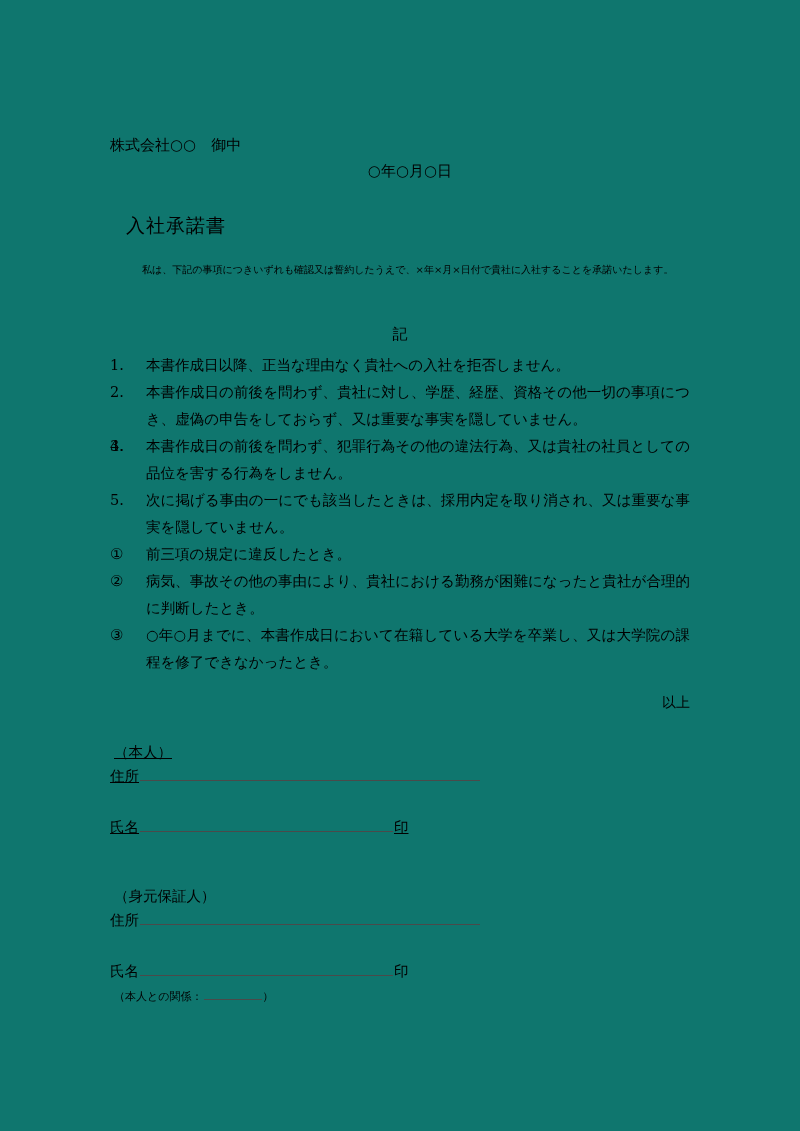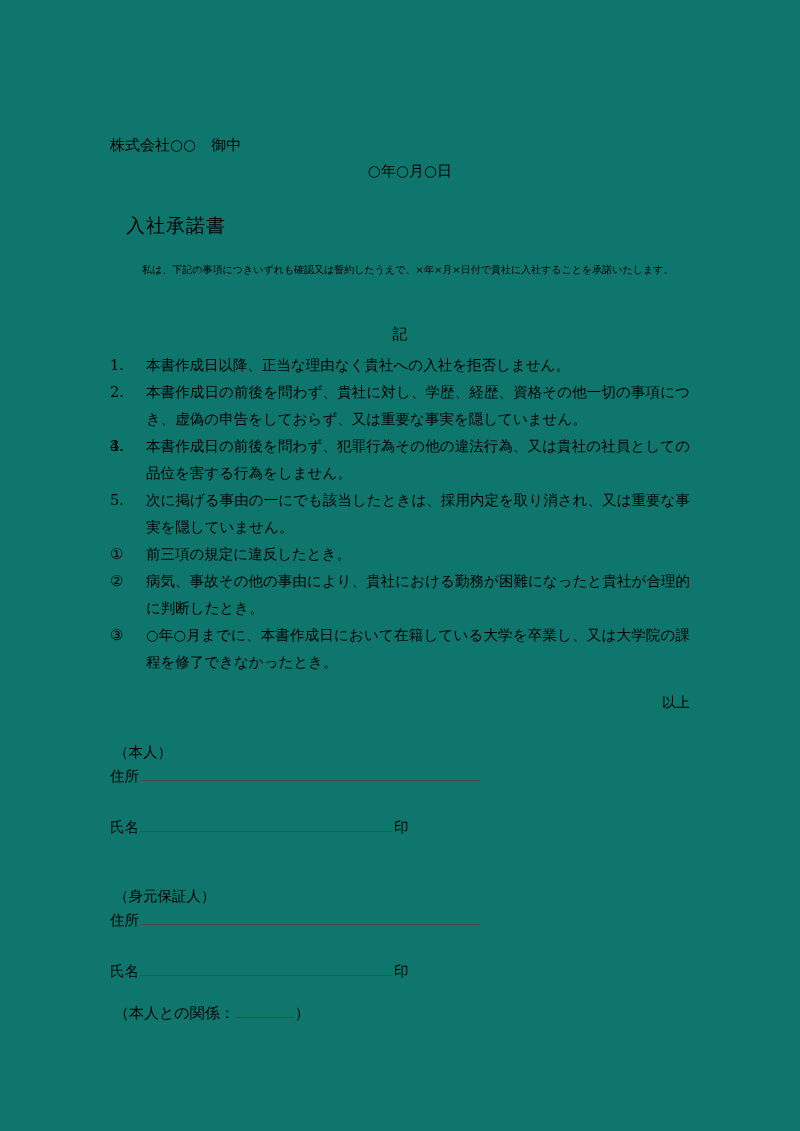--- a/index.html
+++ b/index.html
@@ -119,21 +119,21 @@
     font-size: 14px;
     line-height: 24px;
   }
 
   
   .sig-block {
     position: absolute;
     left: 0;
     width: 580px;
   }
-  .sig-block.person  { top: 740px; }
+  .sig-block.person  { top: 740px; text-decoration: underline; }
   .sig-block.guarantor { top: 884px; }
 
   .sig-heading {
     font-size: 14.5px;
     line-height: 24px;
     padding-left: 4px;
   }
   .sig-row {
     font-size: 14.5px;
     line-height: 24px;
@@ -147,24 +147,24 @@
     border-bottom: 1px solid #4a4a4a;
     vertical-align: baseline;
     height: 13px;
     margin: 0 0 0 1px;
   }
   .rule-addr { width: 340px; }
   .rule-name { width: 253px; }
   .seal { margin-left: 1px; }
 
   .relation {
-    font-size: 15px;
+    font-size: 11px;
     line-height: 24px;
     padding-left: 4px;
-    margin-top: 18px;
+    margin-top: 2px;
     white-space: nowrap;
   }
   .rule-rel {
     display: inline-block;
     border-bottom: 1px solid #4a4a4a;
     width: 58px;
     height: 13px;
     vertical-align: baseline;
     margin: 0 1px;
   }

